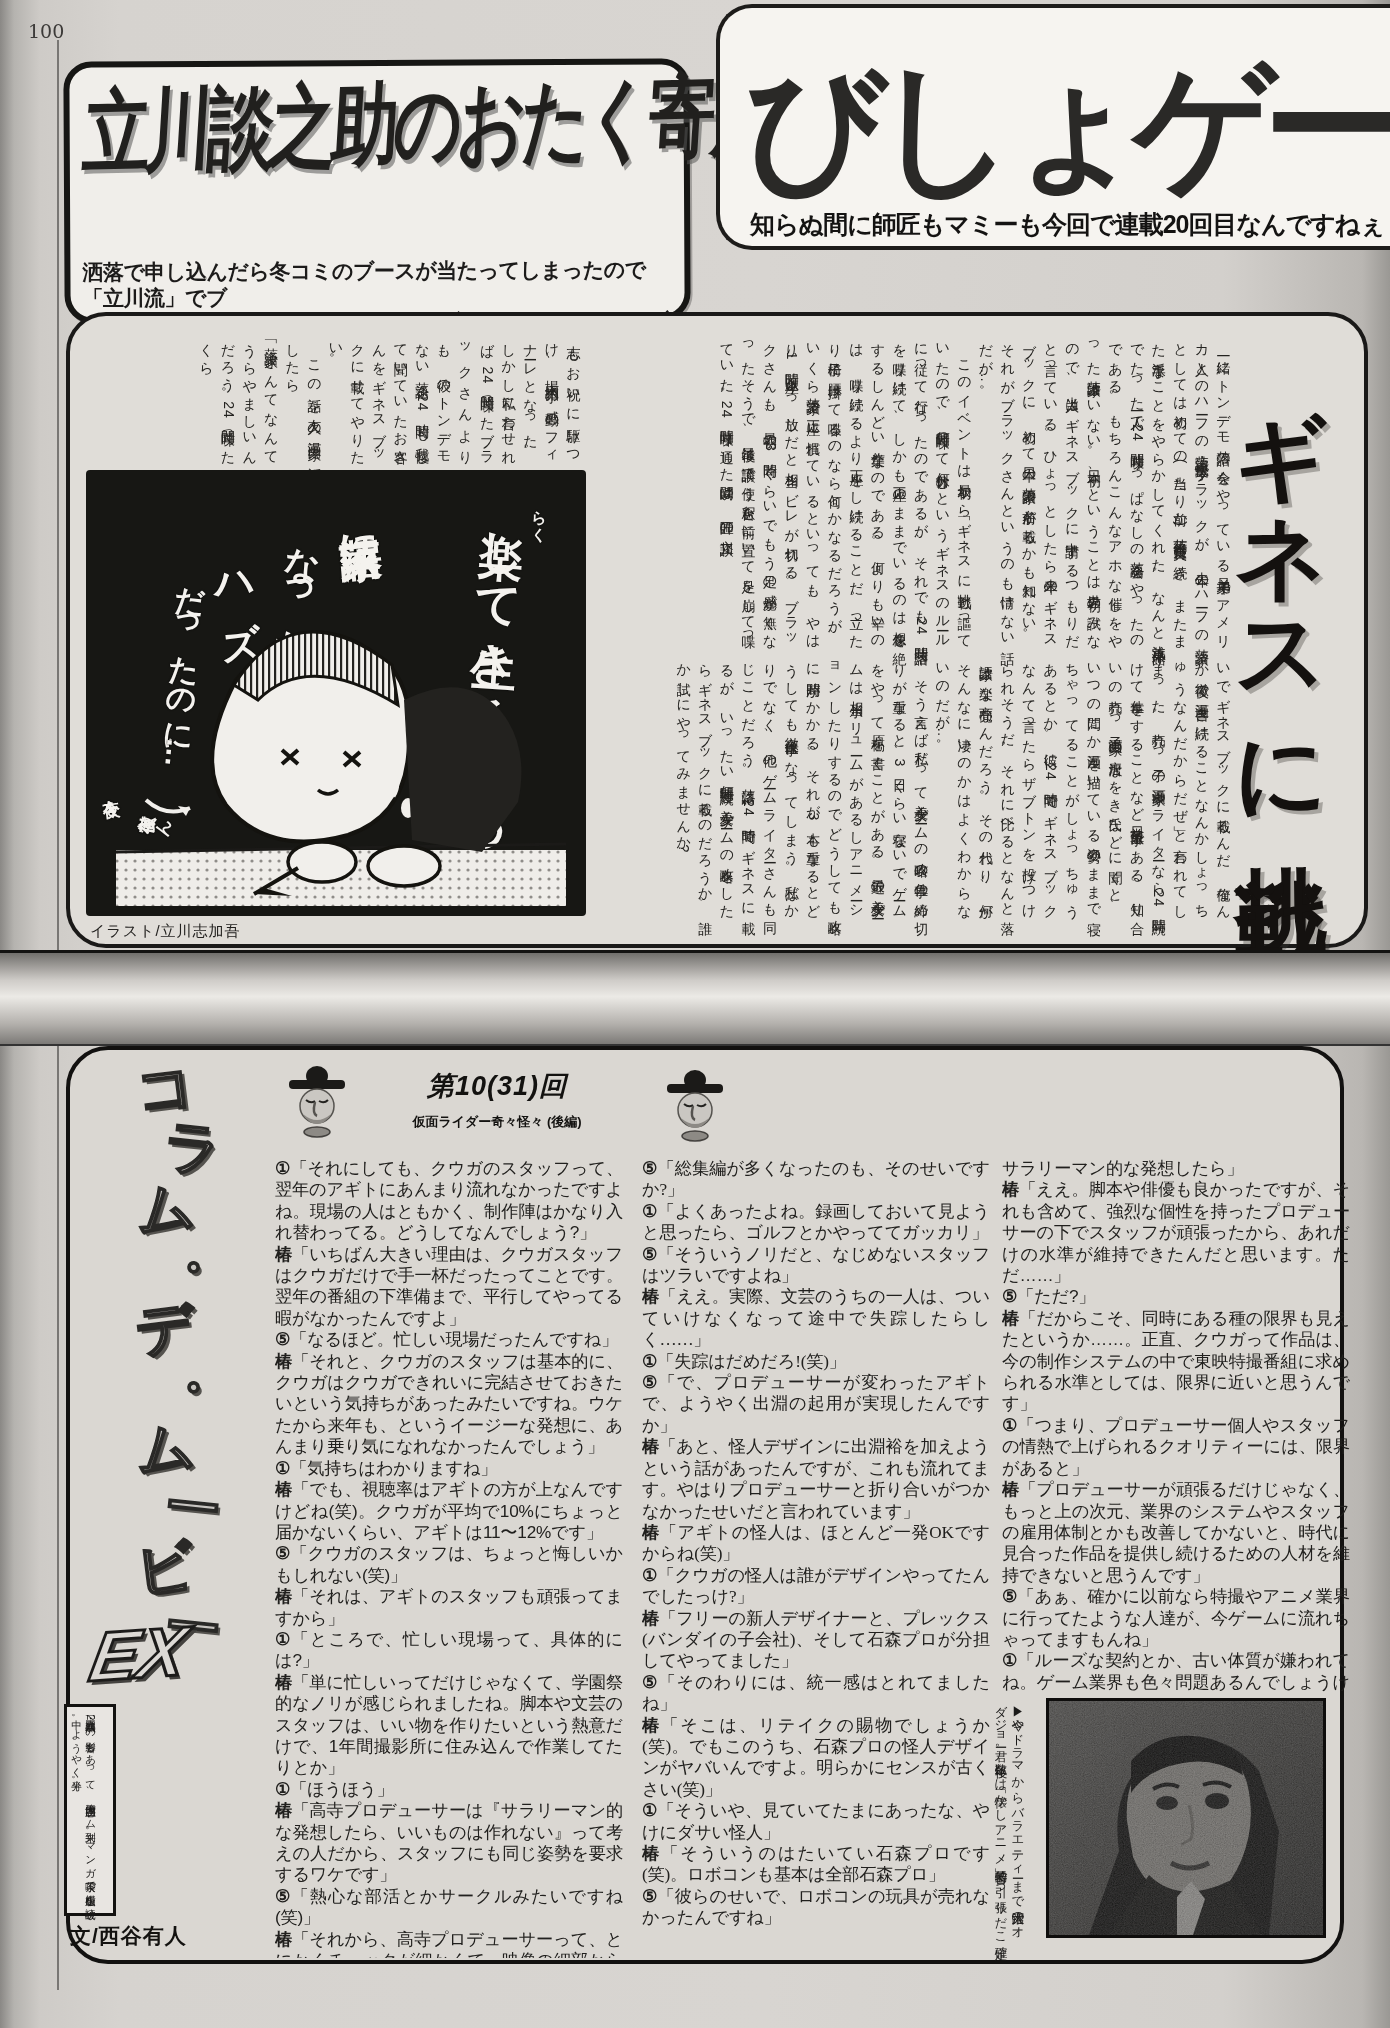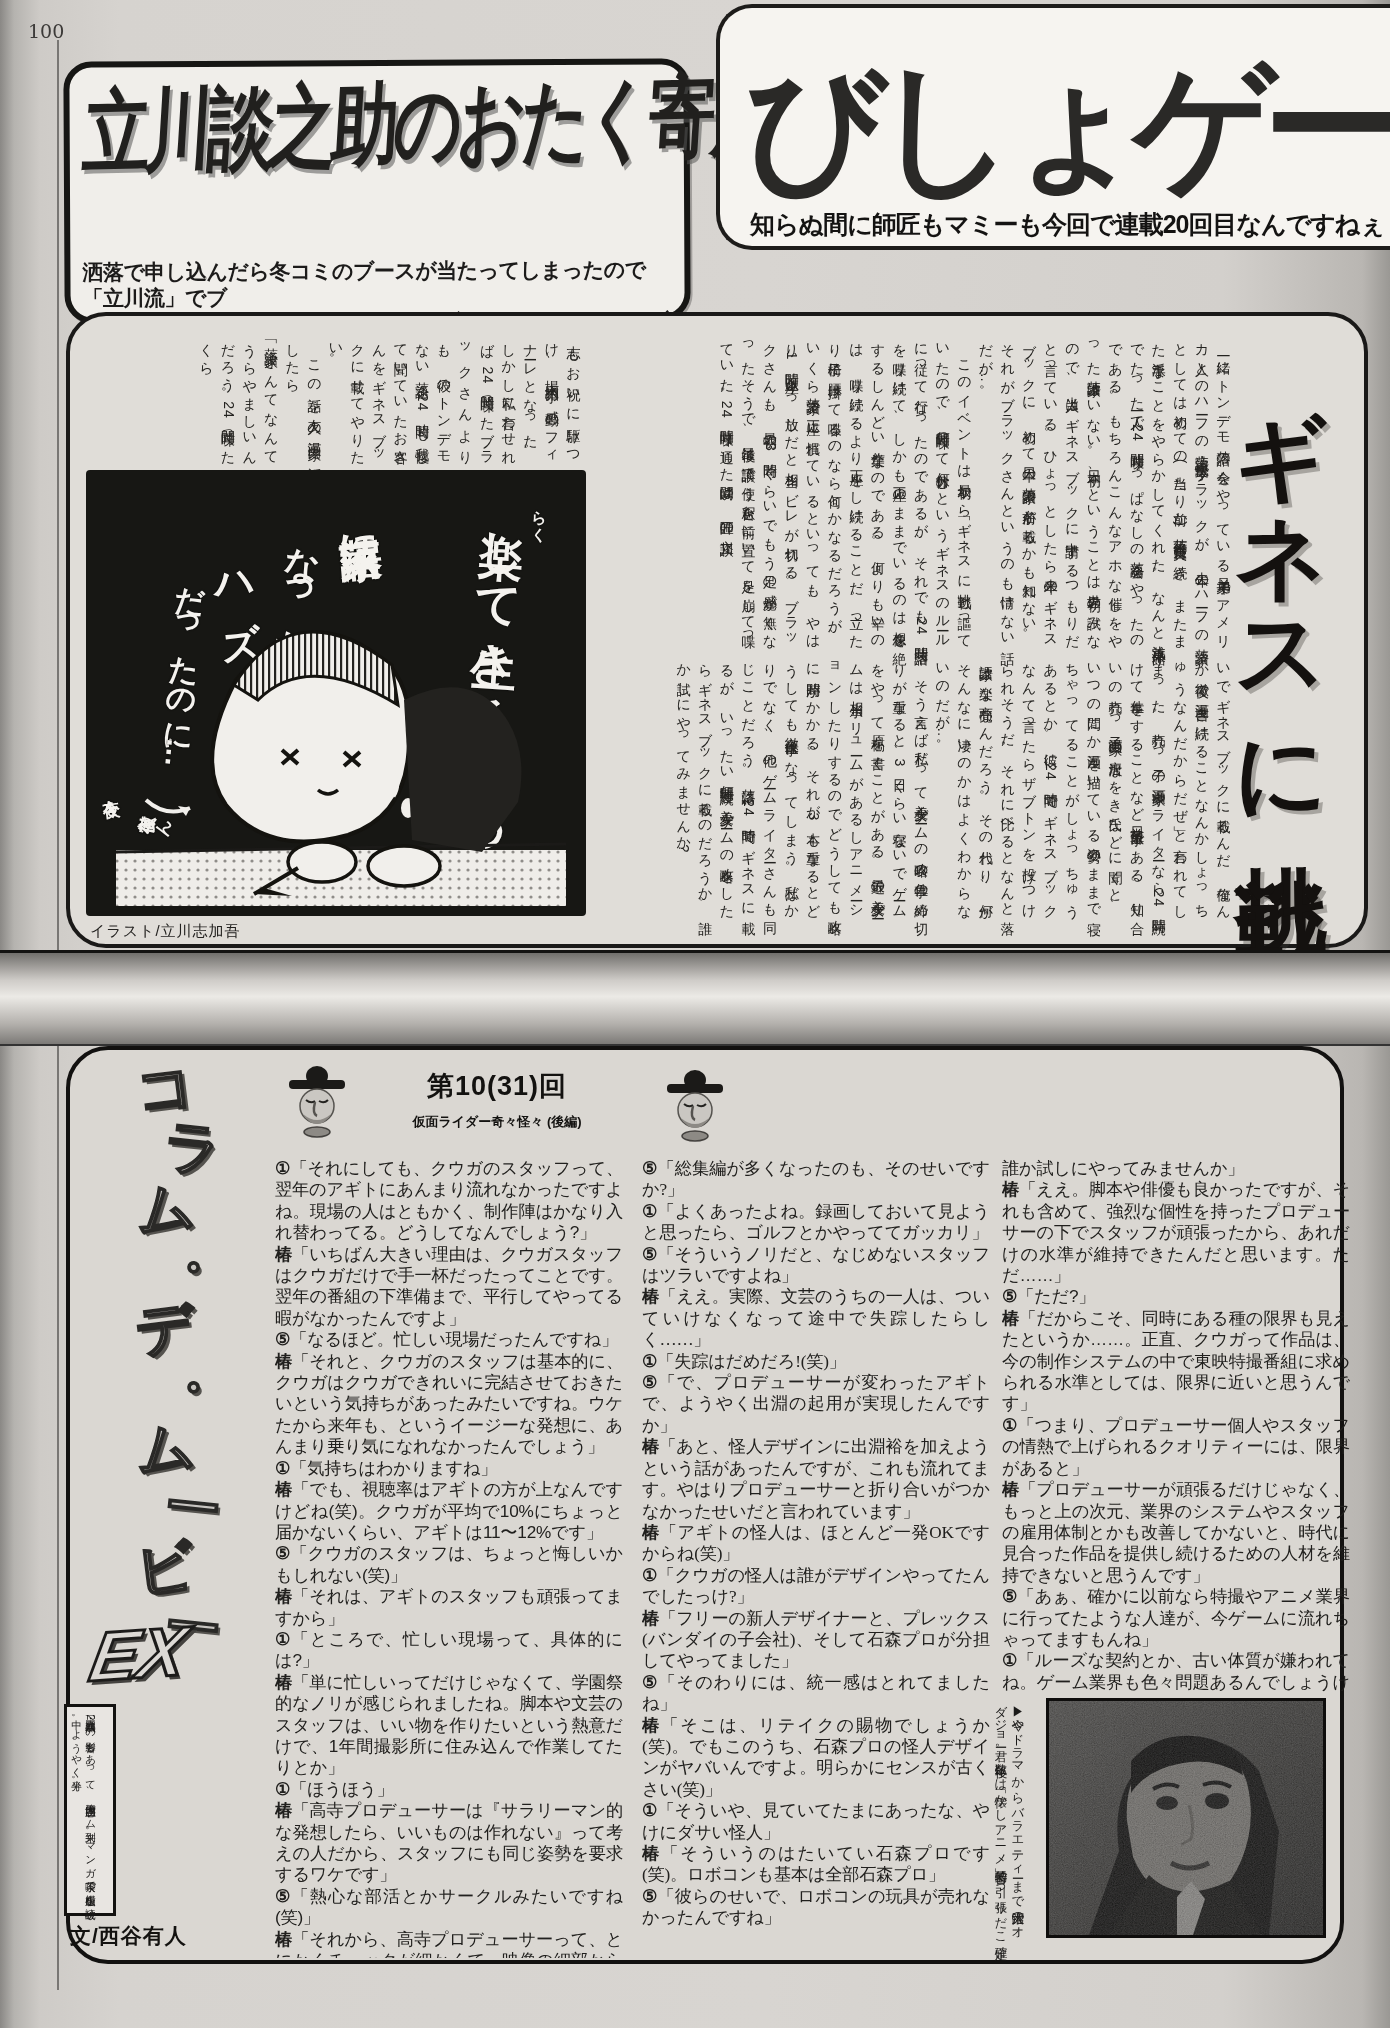--- a/index.html
+++ b/index.html
@@ -65,21 +65,21 @@
   .logo-ex{left:92px;top:1614px;font-size:70px;font-weight:900;font-style:italic;
     color:#dcd9d5;-webkit-text-stroke:3px #1c1b1a;transform:skewX(-14deg) rotate(-4deg);
     text-shadow:4px 4px 0 #44423f;}
   .side-note{left:64px;top:1704px;width:52px;height:212px;background:#e8e5e1;
     border:3px solid #131210;padding:4px 3px;}
   .side-note div{writing-mode:vertical-rl;font-size:10.5px;line-height:14px;height:100%;
     letter-spacing:.5px;color:#1b1a19;}
   .byline{left:70px;top:1922px;font-size:21px;font-weight:900;color:#131210;letter-spacing:1px;}
 
   .ep-head{left:352px;top:1068px;width:290px;text-align:center;}
-  .ep-no{font-size:27px;font-weight:900;color:#131210;letter-spacing:1px;}
+  .ep-no{font-size:27px;font-weight:900;color:#131210;letter-spacing:1px;font-style:italic;}
   .ep-title{font-size:13px;font-weight:700;color:#131210;margin-top:9px;white-space:nowrap;}
   .icon-hat{width:58px;height:80px;}
 
   .col{top:1158px;width:348px;font-size:17.2px;line-height:21.4px;color:#21201e;
     text-align:justify;letter-spacing:-.2px;}
   .col p{margin:0;}
   .col b{font-weight:900;}
   .c1{left:275px;height:800px;overflow:hidden;}
   .c2{left:642px;height:800px;overflow:hidden;font-family:Liberation Serif, serif;}
   .c3{left:1002px;height:534px;overflow:hidden;}
@@ -231,21 +231,21 @@
       <p><b>椿</b>「アギトの怪人は、ほとんど一発OKですからね(笑)」</p>
       <p><b>①</b>「クウガの怪人は誰がデザインやってたんでしたっけ?」</p>
       <p><b>椿</b>「フリーの新人デザイナーと、プレックス(バンダイの子会社)、そして石森プロが分担してやってました」</p>
       <p><b>⑤</b>「そのわりには、統一感はとれてましたね」</p>
       <p><b>椿</b>「そこは、リテイクの賜物でしょうか(笑)。でもこのうち、石森プロの怪人デザインがヤバいんですよ。明らかにセンスが古くさい(笑)」</p>
       <p><b>①</b>「そういや、見ていてたまにあったな、やけにダサい怪人」</p>
       <p><b>椿</b>「そういうのはたいてい石森プロです(笑)。ロボコンも基本は全部石森プロ」</p>
       <p><b>⑤</b>「彼らのせいで、ロボコンの玩具が売れなかったんですね」</p>
     </div>
   <div class="abs col c3" data-name="interview-column-3">
-      <p>誰か試しにやってみませんか」</p>
+      <p>サラリーマン的な発想したら」</p>
       <p><b>椿</b>「ええ。脚本や俳優も良かったですが、それも含めて、強烈な個性を持ったプロデューサーの下でスタッフが頑張ったから、あれだけの水準が維持できたんだと思います。ただ……」</p>
       <p><b>⑤</b>「ただ?」</p>
       <p><b>椿</b>「だからこそ、同時にある種の限界も見えたというか……。正直、クウガって作品は、今の制作システムの中で東映特撮番組に求められる水準としては、限界に近いと思うんです」</p>
       <p><b>①</b>「つまり、プロデューサー個人やスタッフの情熱で上げられるクオリティーには、限界があると」</p>
       <p><b>椿</b>「プロデューサーが頑張るだけじゃなく、もっと上の次元、業界のシステムやスタッフの雇用体制とかも改善してかないと、時代に見合った作品を提供し続けるための人材を維持できないと思うんです」</p>
       <p><b>⑤</b>「あぁ、確かに以前なら特撮やアニメ業界に行ってたような人達が、今ゲームに流れちゃってますもんね」</p>
       <p><b>①</b>「ルーズな契約とか、古い体質が嫌われてね。ゲーム業界も色々問題あるんでしょうけど、契約に関する意識なんかは、まだ比較的マシですよね」</p>
     </div>
 
   <div class="abs photo-cap" data-name="photo-caption">▶今やドラマからバラエティーまで大活躍のオダジョー君。数年後には「懐かしアニメ」的特番で引っ張りだこ確定</div>

